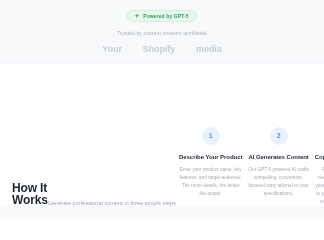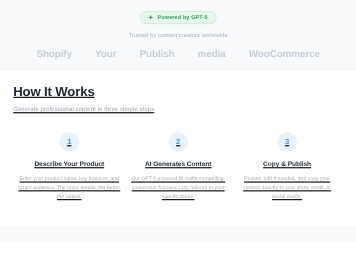--- a/index.html
+++ b/index.html
@@ -78,23 +78,22 @@
     letter-spacing: -0.1px;
     white-space: nowrap;
   }
 
   
   .hiw {
     flex: 1;
     background: #ffffff;
     padding: 13px 12px 0 12px;
     display: flex;
-    flex-direction: column;
-    align-items: flex-start;
-    text-decoration: underline;
+    flex-direction: row;
+    align-items: flex-end;
   }
   .hiw-title {
     font-size: 12px;
     font-weight: bold;
     color: #1d2530;
     letter-spacing: -0.15px;
     line-height: 1;
   }
   .hiw-sub {
     margin-top: 8px;
@@ -172,25 +171,23 @@
         <svg width="6" height="6" viewBox="0 0 12 12" aria-hidden="true">
           <path d="M6 0.5 L7.2 4.3 L11 5.5 L7.2 6.7 L6 10.5 L4.8 6.7 L1 5.5 L4.8 4.3 Z" fill="#2f9e5e"></path>
         </svg>
       </span>
       <span class="badge-text">Powered by GPT-5</span>
     </div>
 
     <div class="trust-caption">Trusted by content creators worldwide</div>
 
     <div class="brands">
+      <span class="brand">Your</span>
       <span class="brand">Shopify</span>
-      <span class="brand">Your</span>
-      <span class="brand">Publish</span>
       <span class="brand">media</span>
-      <span class="brand">WooCommerce</span>
     </div>
 
   </div>
 
   <div class="hiw">
 
     <div class="hiw-title">How It Works</div>
     <div class="hiw-sub">Generate professional content in three simple steps</div>
 
     <div class="steps">

